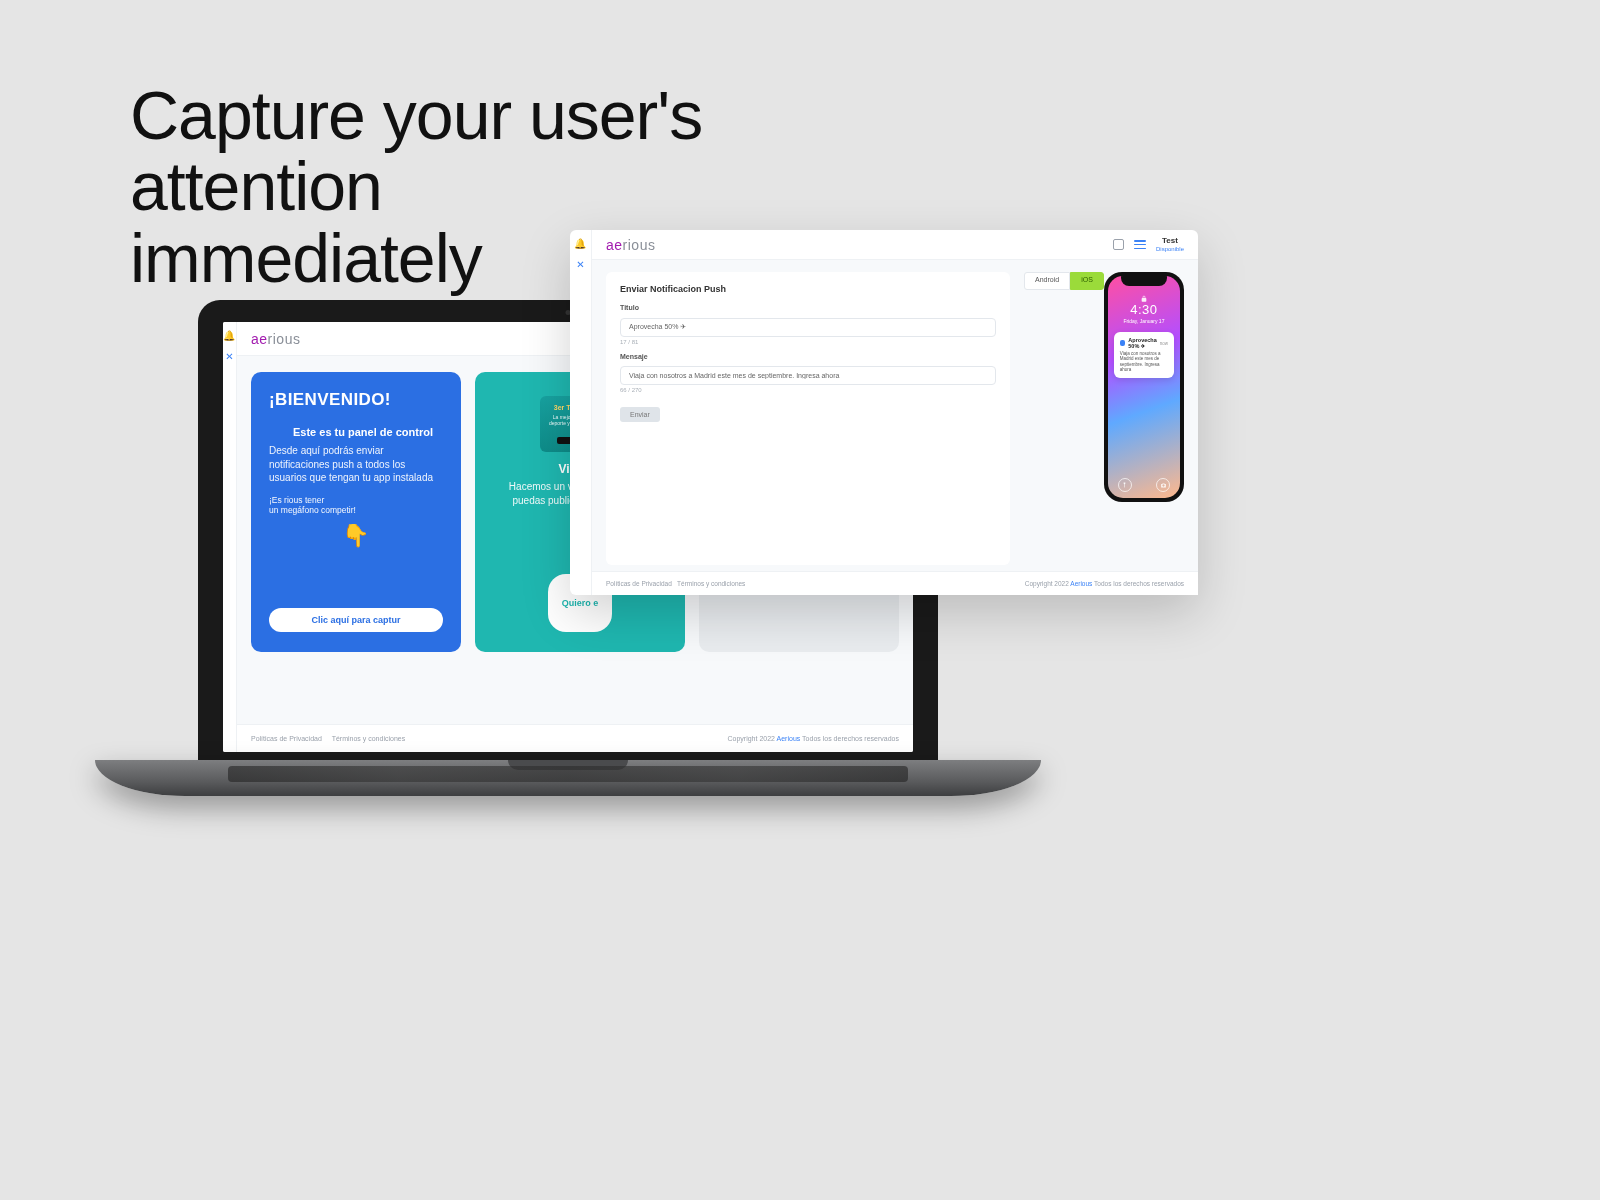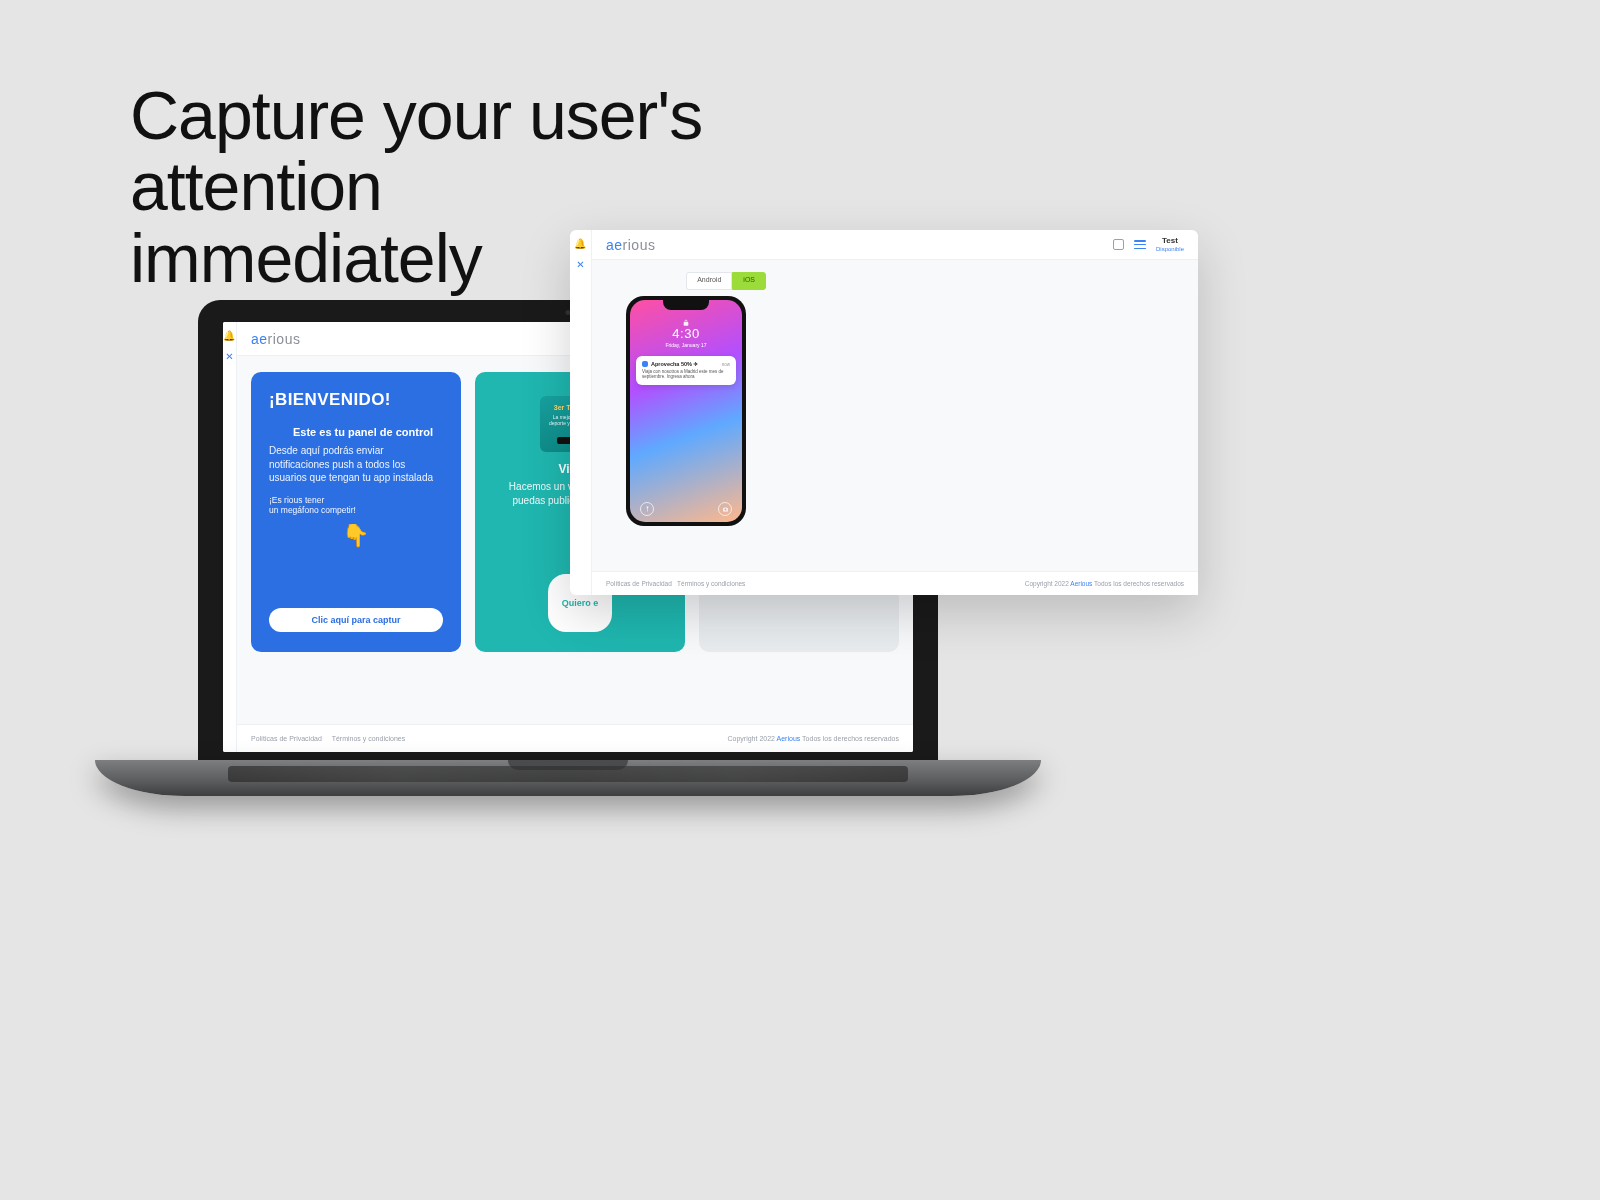--- a/index.html
+++ b/index.html
@@ -16,21 +16,21 @@
 .laptop-notch { position: absolute; top: 0; left: 50%; transform: translateX(-50%); width: 120px; height: 10px; background: #4a4b4d; border-radius: 0 0 10px 10px; }
 .laptop-kbd { position: absolute; top: 6px; left: 50%; transform: translateX(-50%); width: 680px; height: 16px; background: linear-gradient(90deg,#222,#333,#2a2a2a,#333,#222); border-radius: 4px; opacity: .6; }
 
 
 .dash { display: flex; height: 100%; }
 .dash-side { width: 22px; background: #fff; border-right: 1px solid #eef1f4; padding-top: 8px; display: flex; flex-direction: column; align-items: center; gap: 10px; }
 .x-mini { font-size: 10px; color: #3b82f6; }
 .dash-main { flex: 1; display: flex; flex-direction: column; }
 .dash-top { height: 34px; background: #fff; border-bottom: 1px solid #eef1f4; display: flex; align-items: center; padding: 0 14px; }
 .brand { font-size: 14px; color: #8a8f98; letter-spacing: .5px; }
-.brand .ae { color: #3b82f6; }
+.brand .ae { color: #a21caf; }
 .dash-body { flex: 1; padding: 16px 14px; display: flex; gap: 14px; background: #f7f9fb; }
 .card { border-radius: 10px; padding: 18px 18px 20px; color: #fff; position: relative; overflow: hidden; }
 .card-blue { background: #2b6fe3; width: 210px; height: 280px; display:flex; flex-direction:column; }
 .card-teal { background: #1fb7b0; width: 210px; height: 280px; display:flex; flex-direction:column; align-items:center; }
 .card-grey { background: #e9ecef; width: 200px; height: 280px; border-radius:10px; }
 .card h3 { font-size: 17px; font-weight: 800; letter-spacing: .4px; margin-bottom: 16px; }
 .card .sub { font-size: 11px; font-weight: 600; margin-bottom: 6px; margin-left: 24px; }
 .card p { font-size: 10px; line-height: 1.35; opacity: .92; }
 .card .tag { font-size: 8.5px; margin-top: 10px; opacity:.95; }
 .hand { font-size: 22px; margin: 8px auto 8px; }
@@ -59,21 +59,21 @@
 .user-block { text-align:left; line-height:1.05; }
 .user-name { font-size:8px; font-weight:700; color:#333;text-align:center; }
 .user-status { font-size:6px; color:#3b82f6; }
 .float-body { flex:1; padding:12px 14px 6px; background:#f7f9fb; display:flex; gap:14px; }
 .form-col { flex:1; background:#fff; border-radius:6px; padding:12px 14px; }
 .section-title { font-size:9px; font-weight:700; color:#333; margin-bottom:10px; }
 .label { font-size:7px; color:#555; font-weight:600; margin-bottom:4px; }
 .input { width:100%; border:1px solid #e3e7ec; border-radius:4px; padding:5px 8px; font-size:7px; color:#666; background:#fff; margin-bottom:2px; }
 .counter { font-size:6px; color:#aab0b8; margin-bottom:8px; }
 .submit { background:#dfe4e9; color:#777; font-size:7px; padding:4px 10px; border-radius:3px; display:inline-block; margin-top:6px; cursor:pointer; }
-.preview-col { width:160px; display:flex; flex-direction:column; }
+.preview-col { width:160px; display:flex; flex-direction:row; }
 .tabs { display:flex; justify-content:flex-end; gap:0; margin-bottom:6px; height:18px; }
 .tab { font-size:7px; padding:3px 10px; border:1px solid #e3e7ec; background:#fff; color:#555; cursor:pointer; }
 .tab.active { background:#9bdb3a; color:#2e5e00; border-color:#9bdb3a; }
 .tab:first-child { border-radius:3px 0 0 3px; }
 .tab:last-child { border-radius:0 3px 3px 0; }
 .phone { width:120px; height:230px; background:#111; border-radius:18px; margin:0 auto; padding:4px; position:relative; }
 .phone-screen { width:100%; height:100%; border-radius:15px; background:linear-gradient(160deg,#ff4fa3 0%,#b34fff 35%,#5fa9ff 60%,#ffb88c 100%); position:relative; overflow:hidden; }
 .phone-notch { position:absolute; top:0; left:50%; transform:translateX(-50%); width:46px; height:10px; background:#111; border-radius:0 0 8px 8px; z-index:3; }
 .lock { position:absolute; top:14px; left:50%; transform:translateX(-50%); width:8px; height:10px; }
 .lock svg { width:100%; height:100%; fill:#fff; opacity:.9; }
@@ -170,20 +170,31 @@
             <span></span>
             <span></span>
           </div>
         <div class="user-block">
           <div class="user-name">Test</div>
           <div class="user-status">Disponible</div>
         </div>
       </div>
     </div>
     <div class="float-body">
+      <div class="form-col">
+        <div class="section-title">Enviar Notificacion Push</div>
+        <div class="label">Titulo</div>
+        <input class="input" value="Aprovecha 50% ✈" style="">
+        <div class="counter">17 / 81</div>
+        <div class="label">Mensaje</div>
+        <input class="input" value="Viaja con nosotros a Madrid este mes de septiembre. Ingresa ahora" style="">
+        <div class="counter">66 / 270</div>
+        <div style="flex:1"></div>
+        <div class="submit">Enviar</div>
+      </div>
       <div class="preview-col">
         <div class="tabs">
           <div class="tab">Android</div>
           <div class="tab active">iOS</div>
         </div>
         <div class="phone">
           <div class="phone-screen">
             <div class="phone-notch"></div>
             <div class="lock"><svg viewBox="0 0 24 24">
                   <path d="M12 2a4 4 0 00-4 4v3H7a2 2 0 00-2 2v7a2 2 0 002 2h10a2 2 0 002-2v-7a2 2 0 00-2-2h-1V6a4 4 0 00-4-4zm-2 4a2 2 0 114 0v3h-4V6z"></path>

